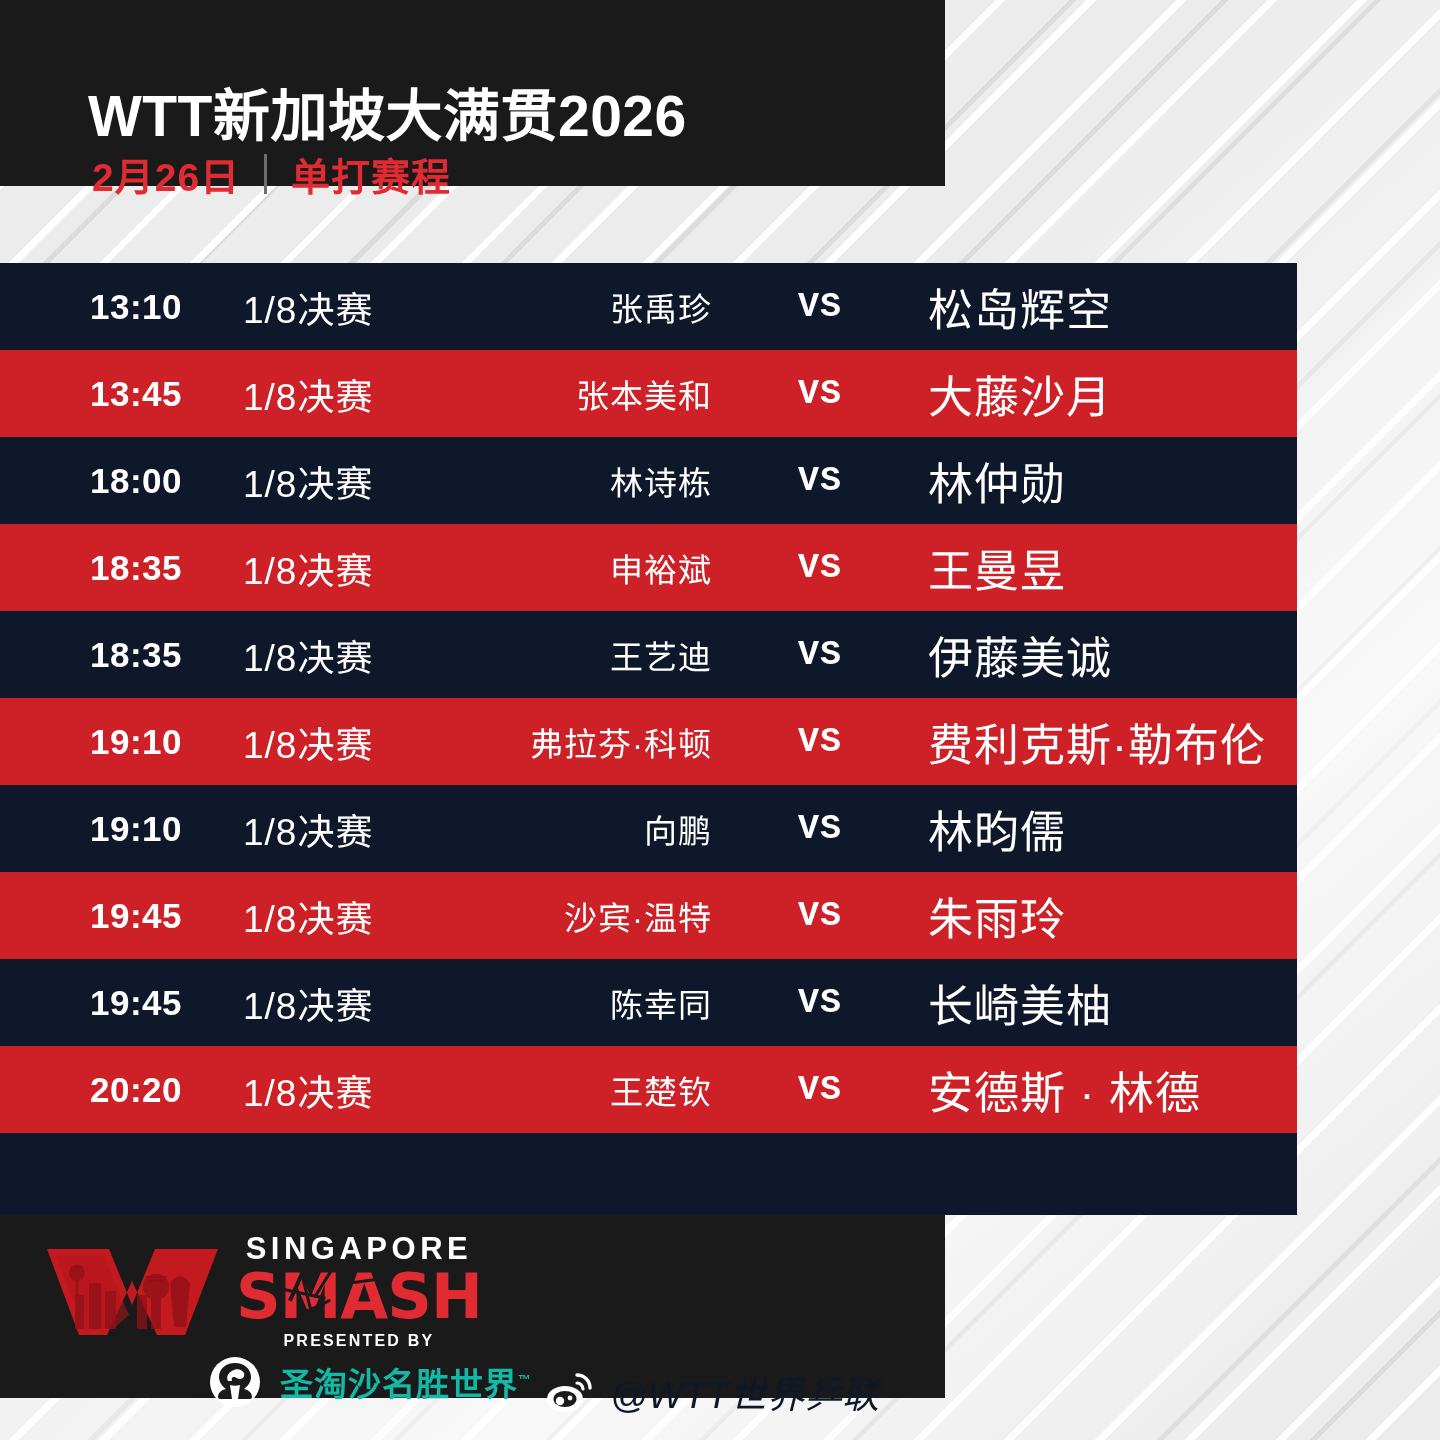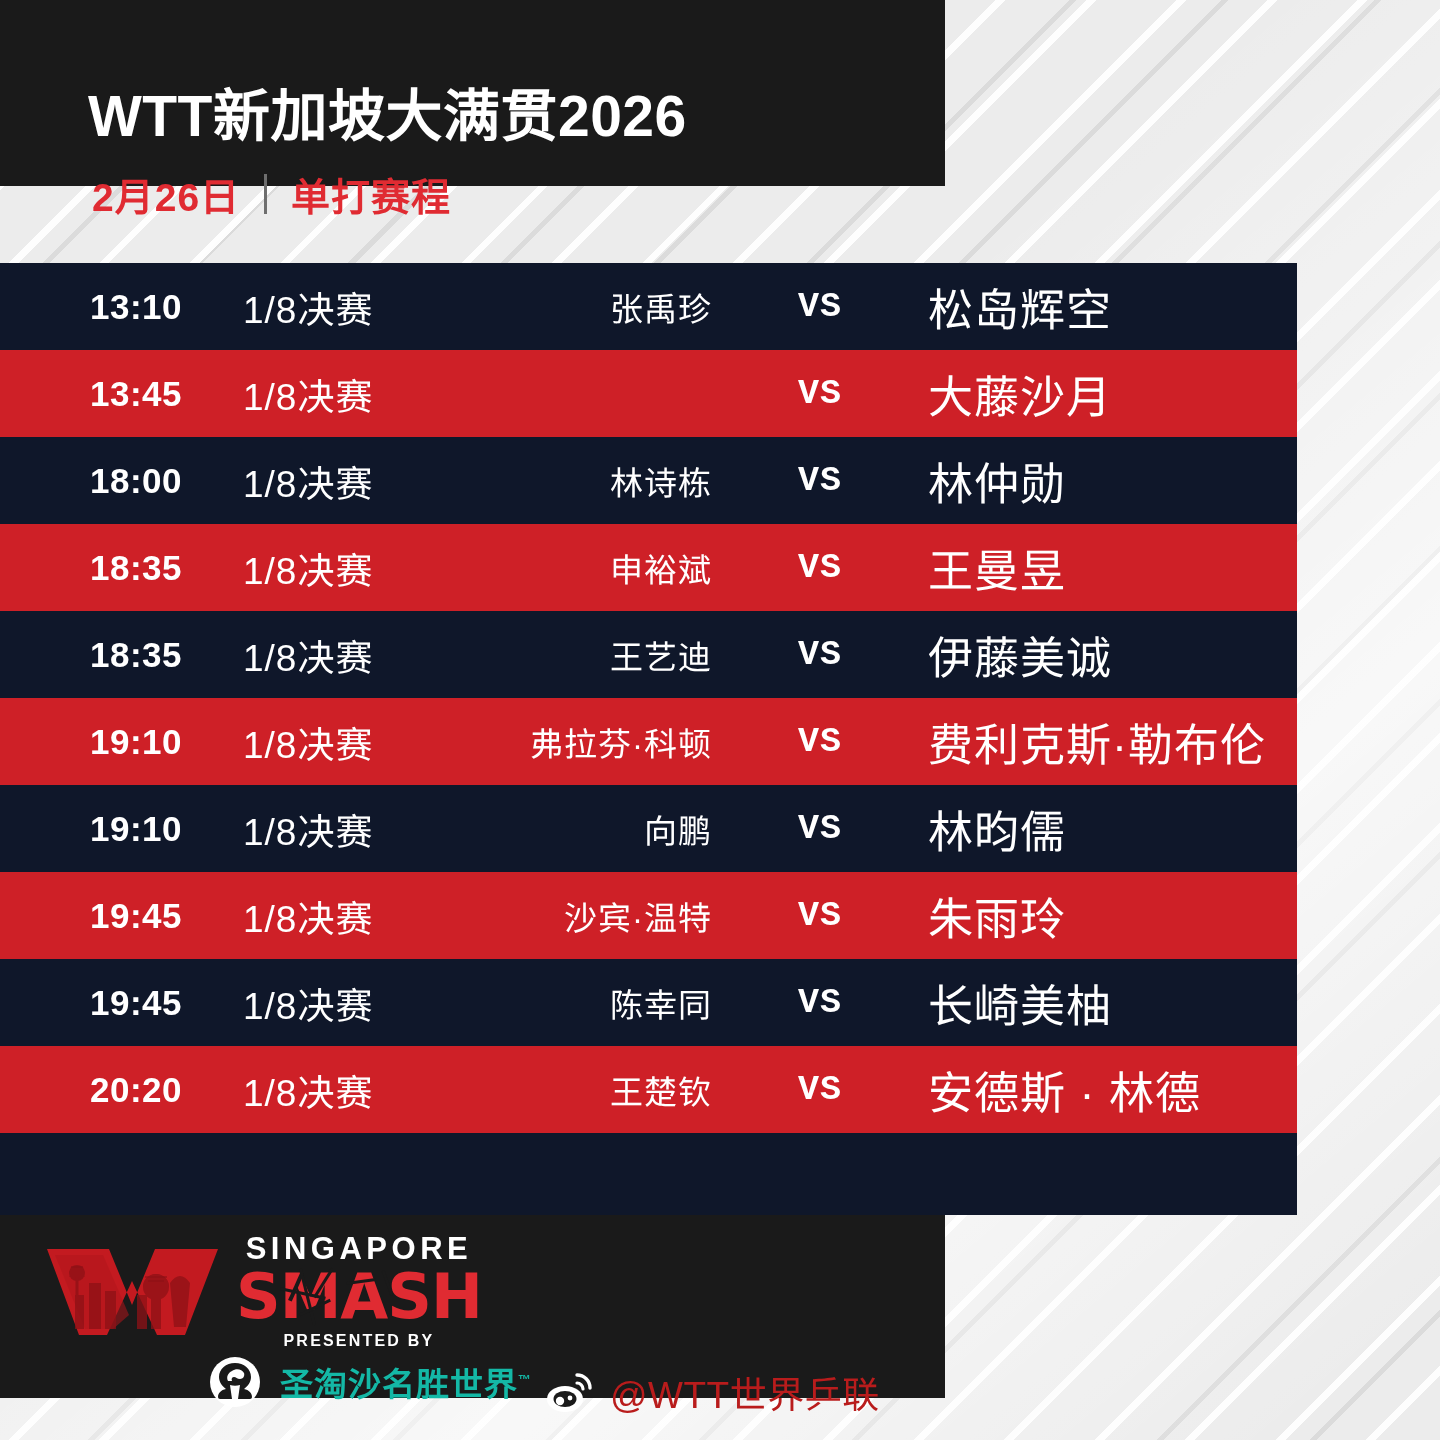--- a/index.html
+++ b/index.html
@@ -37,21 +37,21 @@
     background:#1a1a1a; z-index:3;
   }
   #title {
     position:absolute; left:88px; top:70px;
     color:#ffffff;
     font-size:57px; font-weight:bold;
     letter-spacing:0.5px;
     white-space:nowrap;
   }
   #subline {
-    position:absolute; left:92px; top:166px;
+    position:absolute; left:92px; top:146px;
     display:flex; align-items:center;
     white-space:nowrap;
   }
   #sub-date {
     color:#E02B32; font-size:39px; font-weight:bold;
     letter-spacing:1px;
   }
   #sub-divider {
     display:inline-block;
     width:3px; height:40px;
@@ -151,22 +151,22 @@
     letter-spacing:1px; white-space:nowrap;
   }
   #rws-tm { font-size:13px; vertical-align:super; }
   #weibo-row {
     position:absolute; left:546px; top:1365px;
     display:flex; align-items:center; z-index:4;
   }
   #weibo-icon { width:50px; height:42px; }
   #weibo-handle {
     margin-left:14px;
-    color:#b91c1c; font-size:37px; font-weight:normal;
-    letter-spacing:0.5px; white-space:nowrap;
+    color:#0f172a; font-size:37px; font-weight:normal;
+    letter-spacing:0.5px; white-space:nowrap;font-style:italic;
   }
 </style>
 </head>
 <body>
 
 <div id="poster">
 
   <div class="bg-stripes"></div>
   <div class="bg-sheen"></div>
 
@@ -185,20 +185,21 @@
       <span class="cell-time">13:10</span>
       <span class="cell-round">1/8决赛</span>
       <span class="cell-p1">张禹珍</span>
       <span class="cell-vs">VS</span>
       <span class="cell-p2">松岛辉空</span>
     </div>
 
     <div class="row alt">
       <span class="cell-time">13:45</span>
       <span class="cell-round">1/8决赛</span>
+      <span class="cell-p1">张本美和</span>
       <span class="cell-vs">VS</span>
       <span class="cell-p2">大藤沙月</span>
     </div>
 
     <div class="row">
       <span class="cell-time">18:00</span>
       <span class="cell-round">1/8决赛</span>
       <span class="cell-p1">林诗栋</span>
       <span class="cell-vs">VS</span>
       <span class="cell-p2">林仲勋</span>

